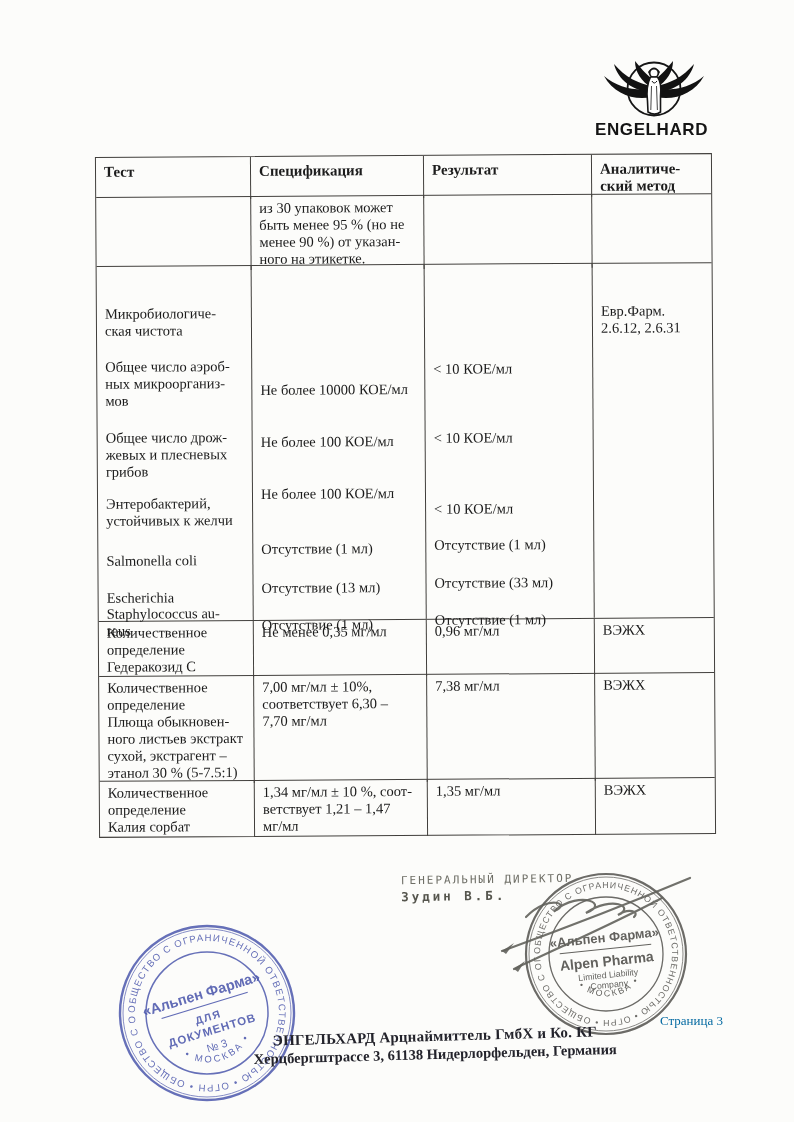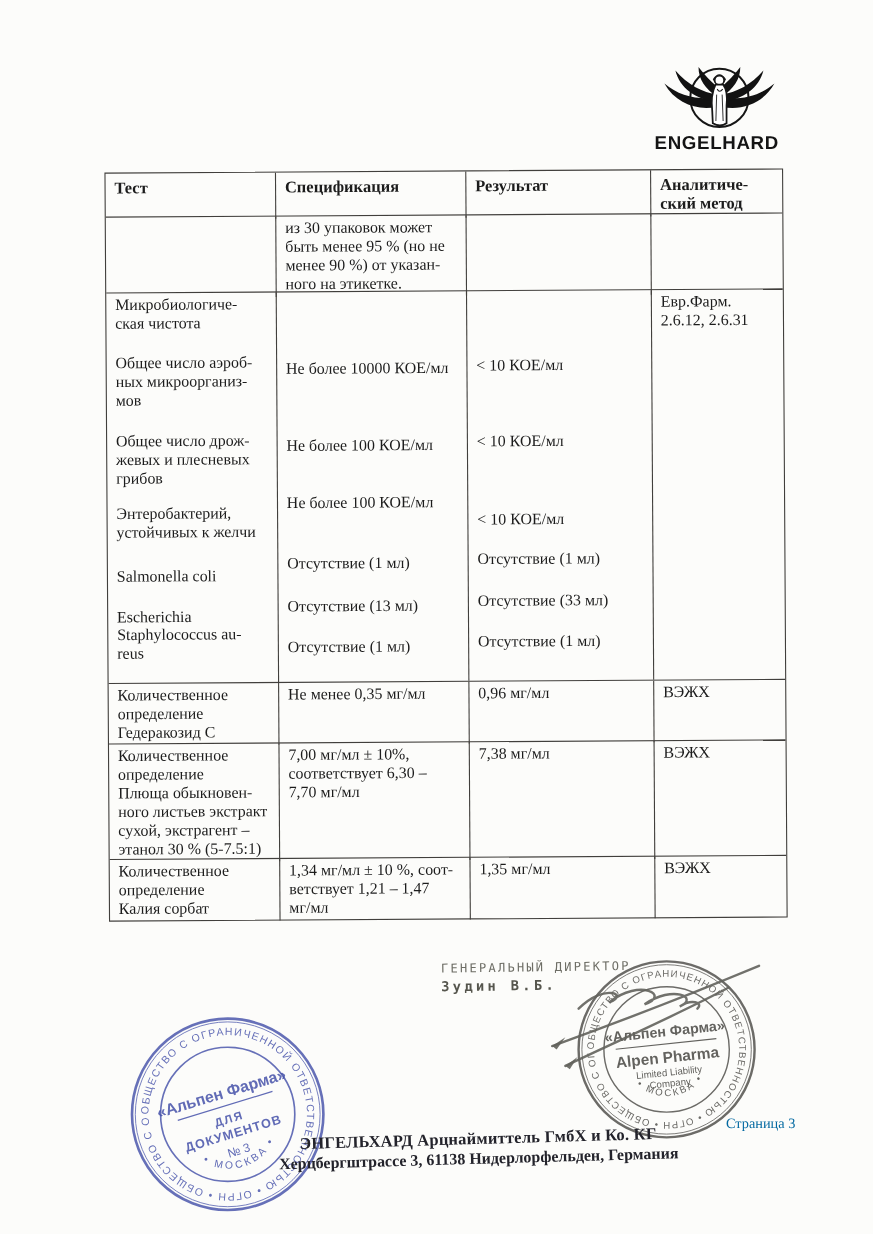--- a/index.html
+++ b/index.html
@@ -70,20 +70,21 @@
     border-right: 1.6px solid #413f3c;
   }
   .micro-col:last-child { border-right: none; }
   .mp {
     position: absolute;
     left: 8px;
     right: 2px;
     font-size: 14.5px;
     line-height: 17px;
     white-space: pre-line;
+    margin-top: 36px;
   }
 
   
   .director-stamp {
     position: absolute;
     left: 401px;
     top: 873px;
     font-family: "DejaVu Sans Mono", monospace;
     color: #6e6e66;
     transform: rotate(-0.8deg);
@@ -175,21 +176,21 @@
 устойчивых к желчи</div>
         <div class="mp" style="top:127px">Общее число дрож-
 жевых и плесневых
 грибов</div>
         <div class="mp" style="top:250px">Salmonella coli</div>
         <div class="mp" style="top:287px">Escherichia</div>
         <div class="mp" style="top:303px">Staphylococcus au-
 reus</div>
       </div>
       <div class="micro-col">
-        <div class="mp" style="top:62px">Не более 10000 КОЕ/мл</div>
+        <div class="mp" style="top:80px">Не более 10000 КОЕ/мл</div>
         <div class="mp" style="top:132px">Не более 100 КОЕ/мл</div>
         <div class="mp" style="top:184px">Не более 100 КОЕ/мл</div>
         <div class="mp" style="top:239px">Отсутствие  (1 мл)</div>
         <div class="mp" style="top:278px">Отсутствие (13 мл)</div>
         <div class="mp" style="top:315px">Отсутствие (1 мл)</div>
       </div>
       <div class="micro-col">
         <div class="mp" style="top:60px">&lt; 10 КОЕ/мл</div>
         <div class="mp" style="top:129px">&lt; 10 КОЕ/мл</div>
         <div class="mp" style="top:200px">&lt; 10 КОЕ/мл</div>

